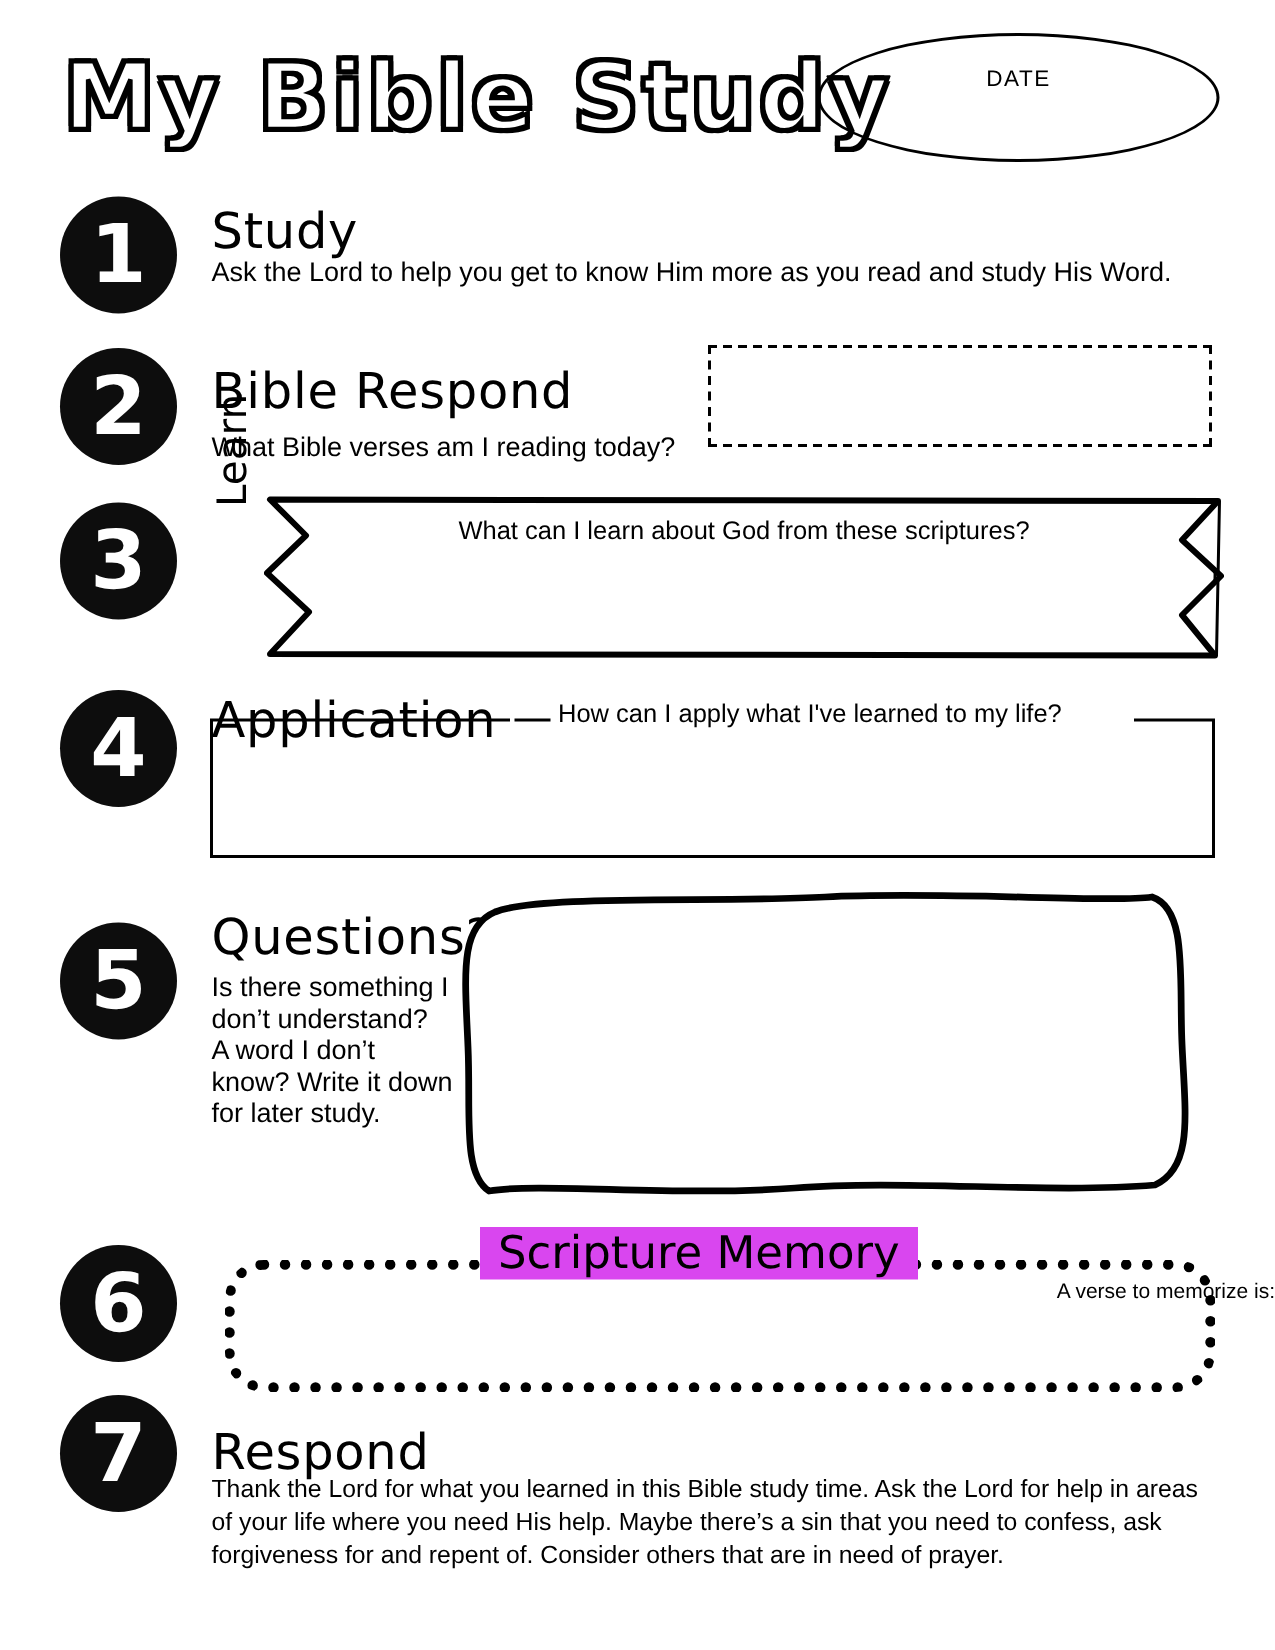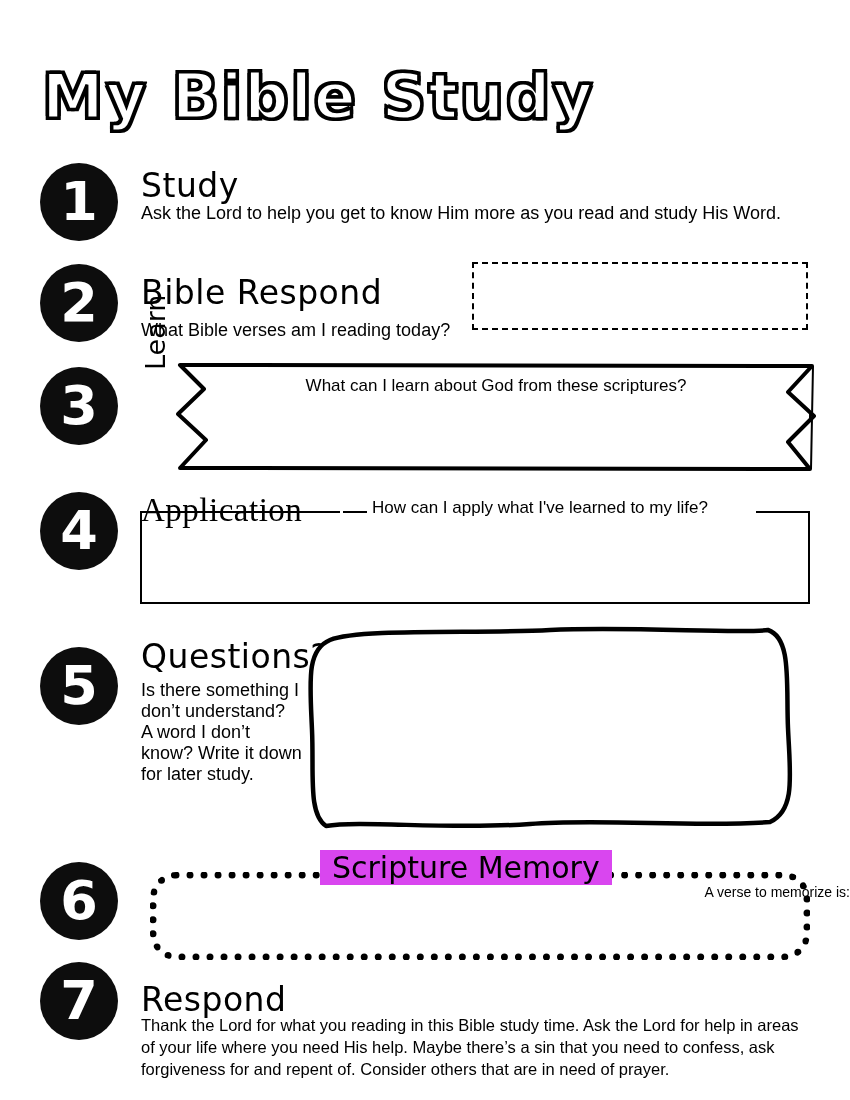--- a/index.html
+++ b/index.html
@@ -13,21 +13,20 @@
     position: relative;
     font-family: "Liberation Sans", sans-serif;
     color: #000000;
     overflow: hidden;
   }
 
   .page {
     position: relative;
     width: 850px;
     height: 940px;
-    margin-top: 32px;
   }
 
   
   .title {
     position: absolute;
     left: 42px;
     top: 28px;
     font-family: "DejaVu Sans", sans-serif;
     font-weight: bold;
     font-size: 62px;
@@ -220,20 +219,23 @@
     line-height: 22px;
   }
 </style>
 </head>
 <body>
 
 <div class="page">
 
   <div class="title">My Bible Study</div>
 
+  <div class="date-oval">
+    <div class="date-label">DATE</div>
+  </div>
 
   <div class="num" style="left:40px; top:131px;">1</div>
   <div class="step-head" style="left:141px; top:134px;">Study</div>
   <div class="step-sub" style="left:141px; top:171px; width:660px;">Ask the Lord to help you get to know Him more as you read and study His Word.</div>
 
   <div class="num" style="left:40px; top:232px;">2</div>
   <div class="step-head" style="left:141px; top:241px;">Bible Respond</div>
   <div class="step-sub" style="left:141px; top:288px; width:330px;">What Bible verses am I reading today?</div>
   <div class="dashed-box" placeholder=""></div>
 
@@ -243,21 +245,21 @@
   </div>
   <div class="banner-wrap">
     <svg width="640" height="112" viewBox="0 0 640 112" fill="none" xmlns="http://www.w3.org/2000/svg">
       <path d="M4 3 L636 4 L634 107 L4 106 L30 78 L2 52 L28 27 Z" transform="translate(0,0)" fill="#ffffff" stroke="#000000" stroke-width="4" stroke-linejoin="round"></path>
       <path d="M636 4 L612 30 L638 54 L612 80 L634 107" fill="#ffffff" stroke="#000000" stroke-width="4" stroke-linejoin="round"></path>
     </svg>
     <div class="banner-text">What can I learn about God from these scriptures?</div>
   </div>
 
   <div class="num" style="left:40px; top:460px;">4</div>
-  <div class="step-head" style="left:141px; top:460px;font-family:Liberation Serif, serif;">Application</div>
+  <div class="step-head" style="left:141px; top:460px;">Application</div>
   <div class="app-top-left"></div>
   <div class="app-line-left"></div>
   <div class="app-top-right"></div>
   <div class="app-q">How can I apply what I've learned to my life?</div>
   <div class="app-box"></div>
 
   <div class="num" style="left:40px; top:615px;">5</div>
   <div class="step-head" style="left:141px; top:605px;">Questions?</div>
   <div class="step-sub" style="left:141px; top:648px; width:175px;">
     <div>Is there something I</div>
@@ -277,15 +279,15 @@
 
   <div class="num" style="left:40px; top:830px;">6</div>
   <div class="sm-box"></div>
   <div class="sm-title">Scripture Memory</div>
   <div class="sm-sub">
     <span>A verse to memorize is:</span>
   </div>
 
   <div class="num" style="left:40px; top:930px;">7</div>
   <div class="step-head" style="left:141px; top:948px;">Respond</div>
-  <div class="respond-body">Thank the Lord for what you reading in this Bible study time. Ask the Lord for help in areas of your life where you need His help. Maybe there’s a sin that you need to confess, ask forgiveness for and repent of. Consider others that are in need of prayer.</div>
+  <div class="respond-body">Thank the Lord for what you learned in this Bible study time. Ask the Lord for help in areas of your life where you need His help. Maybe there’s a sin that you need to confess, ask forgiveness for and repent of. Consider others that are in need of prayer.</div>
 
 </div>
 
 </body></html>

